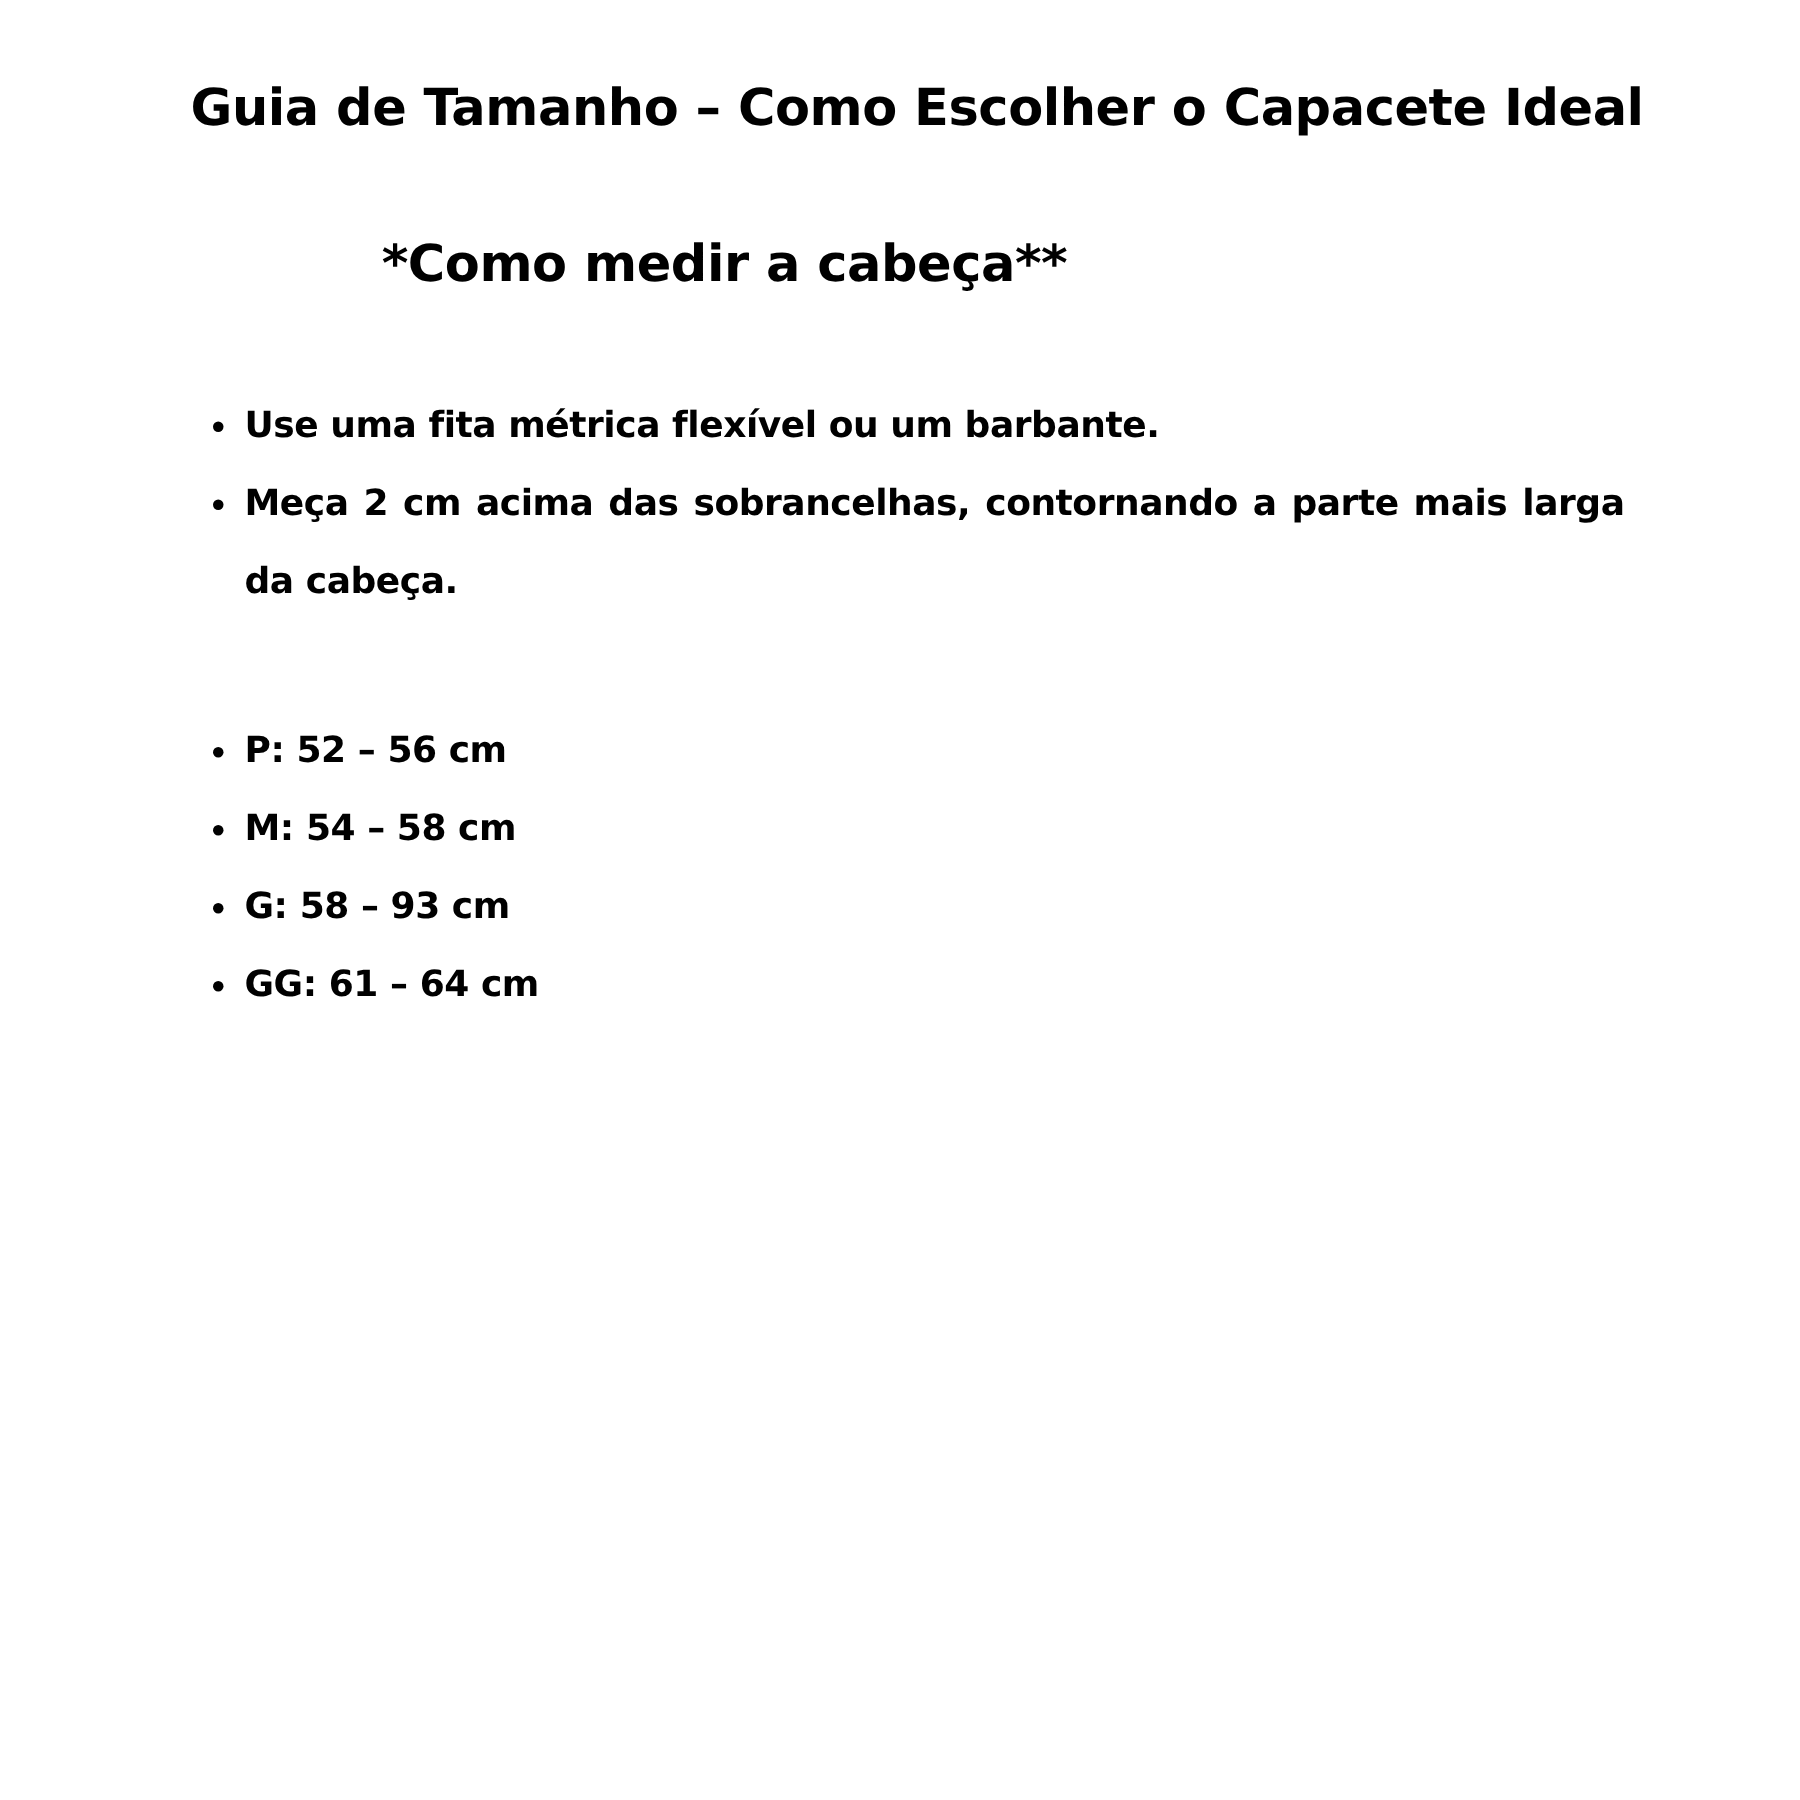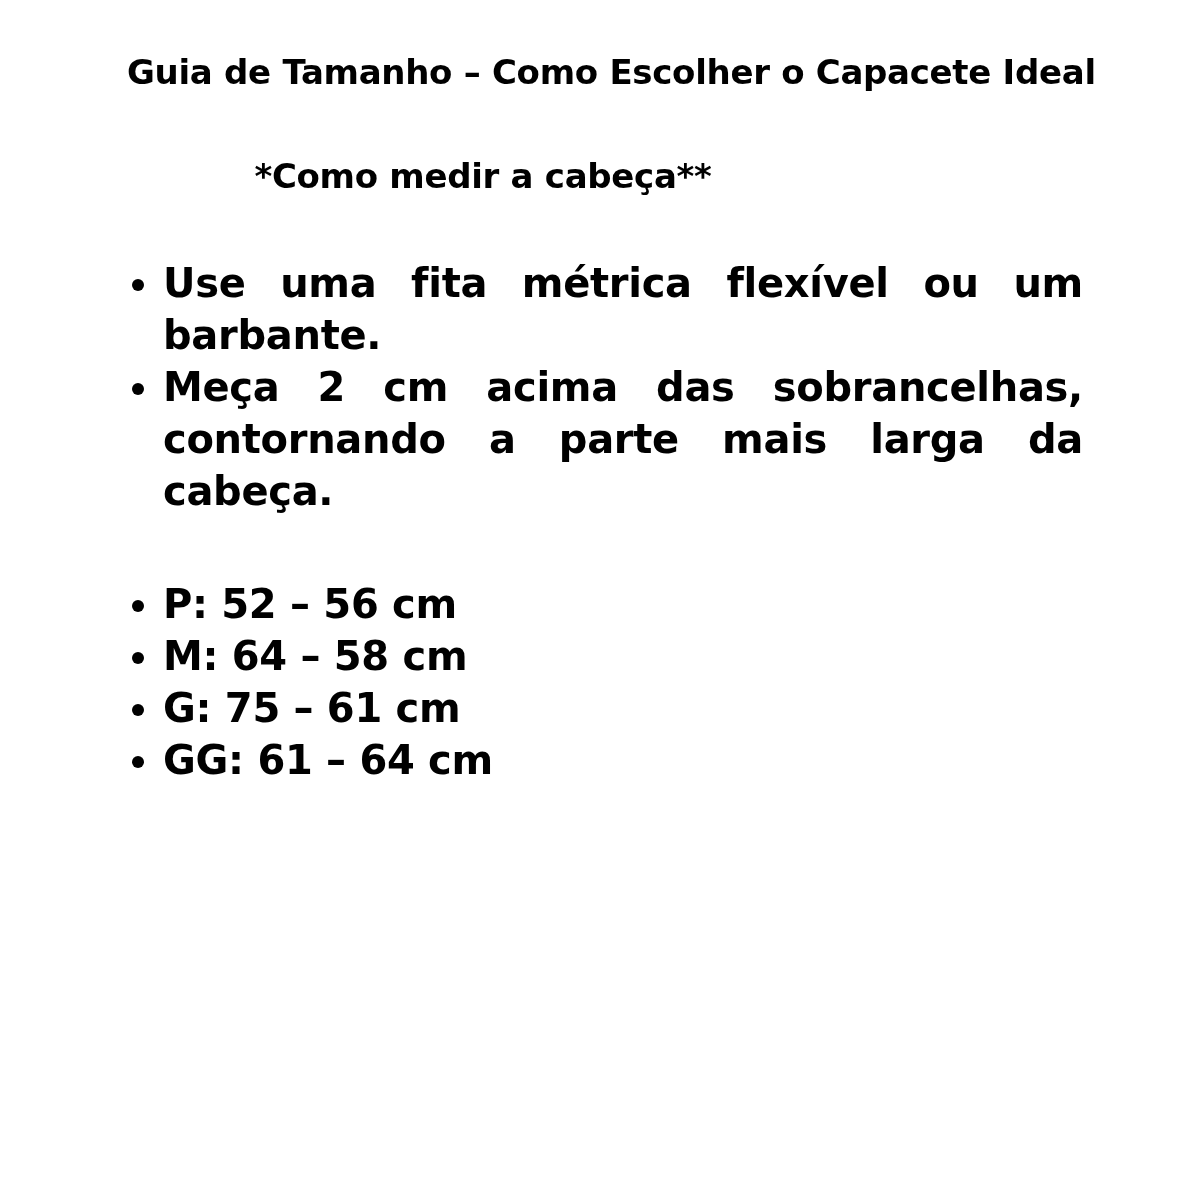--- a/index.html
+++ b/index.html
@@ -38,21 +38,21 @@
     letter-spacing: -0.3px;
   }
   .heading.tabela {
     margin-top: 46px;
   }
   ul.bullets {
     list-style: disc;
     margin: 0;
     padding-left: 36px;
     width: 920px;
-    font-size: 40px;
+    font-size: 24px;
     line-height: 52px;
     text-align: justify;
     letter-spacing: -0.3px;
   }
   ul.bullets li {
     margin: 0;
     padding-left: 0;
   }
   ul.measure { margin-top: 59px; }
   ul.sizes   { margin-top: 61px; text-align: left; }
@@ -68,19 +68,19 @@
   <h2 class="heading">*Como medir a cabeça**</h2>
 
   <ul class="bullets measure">
     <li>Use uma fita métrica flexível ou um barbante.</li>
     <li>Meça 2 cm acima das sobrancelhas, contornando a parte mais larga da cabeça.</li>
   </ul>
 
 
   <ul class="bullets sizes">
     <li>P: 52 – 56 cm</li>
-    <li>M: 64 – 58 cm</li>
-    <li>G: 75 – 61 cm</li>
+    <li>M: 54 – 58 cm</li>
+    <li>G: 58 – 93 cm</li>
     <li>GG: 61 – 64 cm</li>
   </ul>
 
 
 </div>
 
 </body></html>

